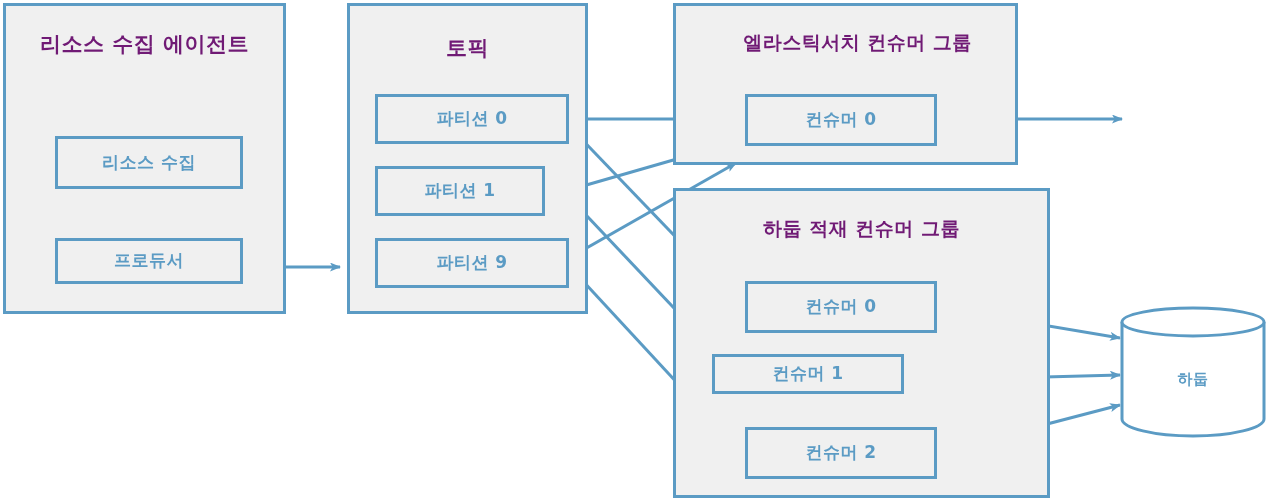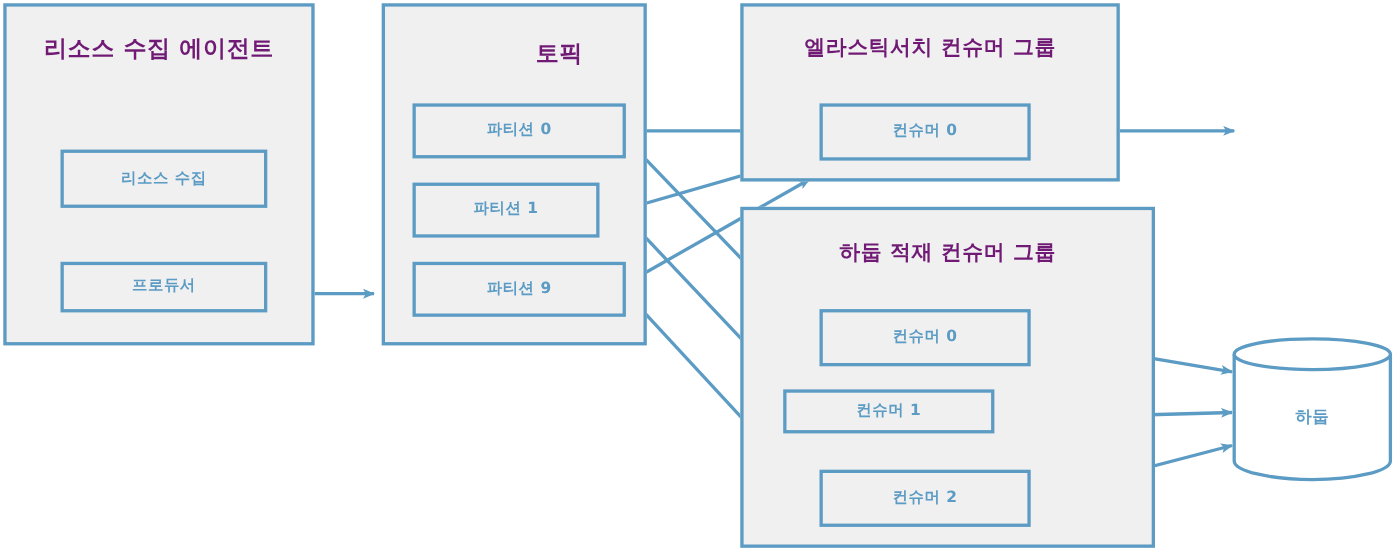--- a/index.html
+++ b/index.html
@@ -51,21 +51,21 @@
     white-space: pre-line;
   }
   .group-title {
     position: absolute;
     width: 100%;
     text-align: center;
     color: #701a75;
     font-weight: bold;
     letter-spacing: 0.5px;
   }
-  .t-18 { font-size: 14px; }
+  .t-18 { font-size: 17px; }
   .t-20 { font-size: 19px; }
   .t-22 { font-size: 21px; }
   .cyl {
     position: absolute;
   }
   .cyl-label {
     position: absolute;
     width: 100%;
     text-align: center;
     color: #5b9bc4;
@@ -119,34 +119,34 @@
     <div class="group-title t-22" style="top:24px;">리소스 수집
 에이전트</div>
   </div>
   <div class="inner-box" style="left:55px; top:136px; width:188px; height:53px;">
     <span class="lbl t-18">리소스 수집</span>
   </div>
   <div class="inner-box" style="left:55px; top:238px; width:188px; height:46px;">
     <span class="lbl t-18">프로듀서</span>
   </div>
 
-  <div class="group-box" style="left:347px; top:3px; width:241px; height:311px;padding-left:41px;">
+  <div class="group-box" style="left:347px; top:3px; width:241px; height:311px;">
     <div class="group-title t-22" style="top:28px;">토픽</div>
   </div>
   <div class="inner-box" style="left:375px; top:94px; width:194px; height:50px;">
     <span class="lbl t-18">파티션 0</span>
   </div>
   <div class="inner-box" style="left:375px; top:166px; width:170px; height:50px;">
     <span class="lbl t-18">파티션 1</span>
   </div>
   <div class="inner-box" style="left:375px; top:238px; width:194px; height:50px;">
     <span class="lbl t-18">파티션 9</span>
   </div>
 
-  <div class="group-box" style="left:673px; top:3px; width:345px; height:162px;">
+  <div class="group-box" style="left:673px; top:3px; width:345px; height:162px;padding-left:12px;">
     <div class="group-title t-20" style="top:24px;">엘라스틱서치 컨슈머 그룹</div>
   </div>
   <div class="inner-box" style="left:745px; top:94px; width:192px; height:52px;">
     <span class="lbl t-18">컨슈머 0</span>
   </div>
 
   <div class="group-box" style="left:673px; top:188px; width:377px; height:310px;">
     <div class="group-title t-20" style="top:25px;">하둡 적재 컨슈머 그룹</div>
   </div>
   <div class="inner-box" style="left:745px; top:281px; width:192px; height:52px;">

